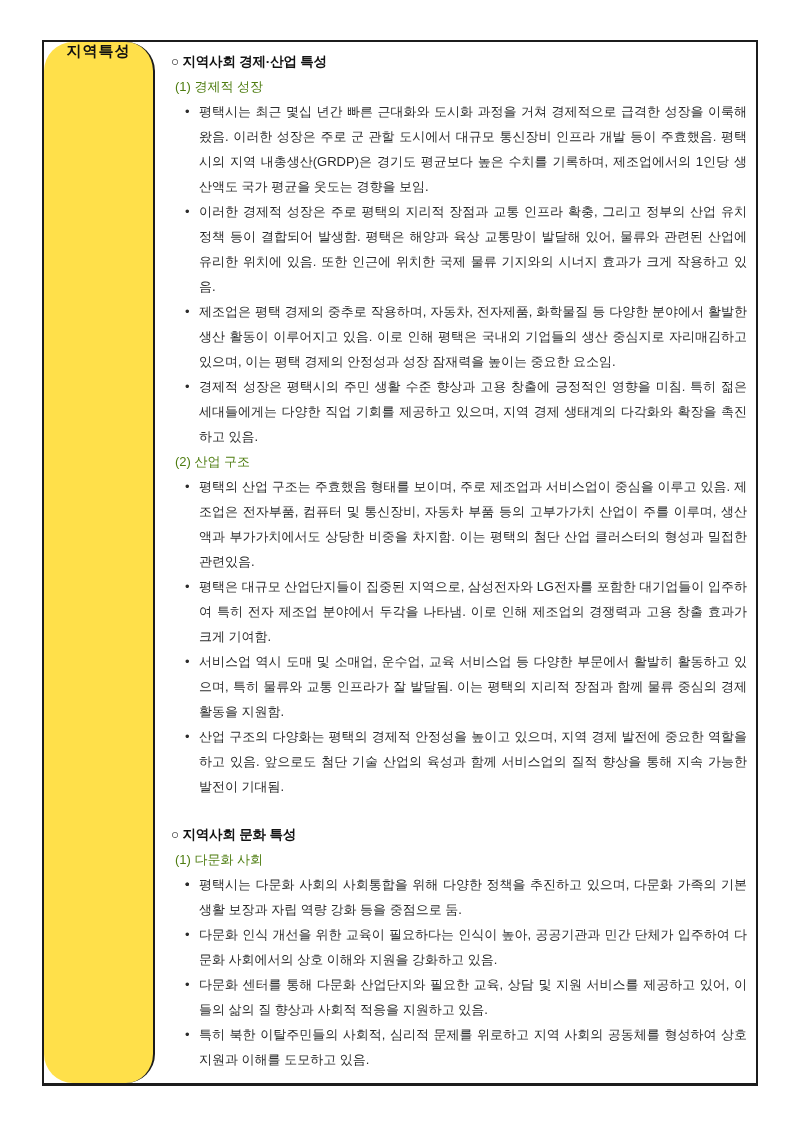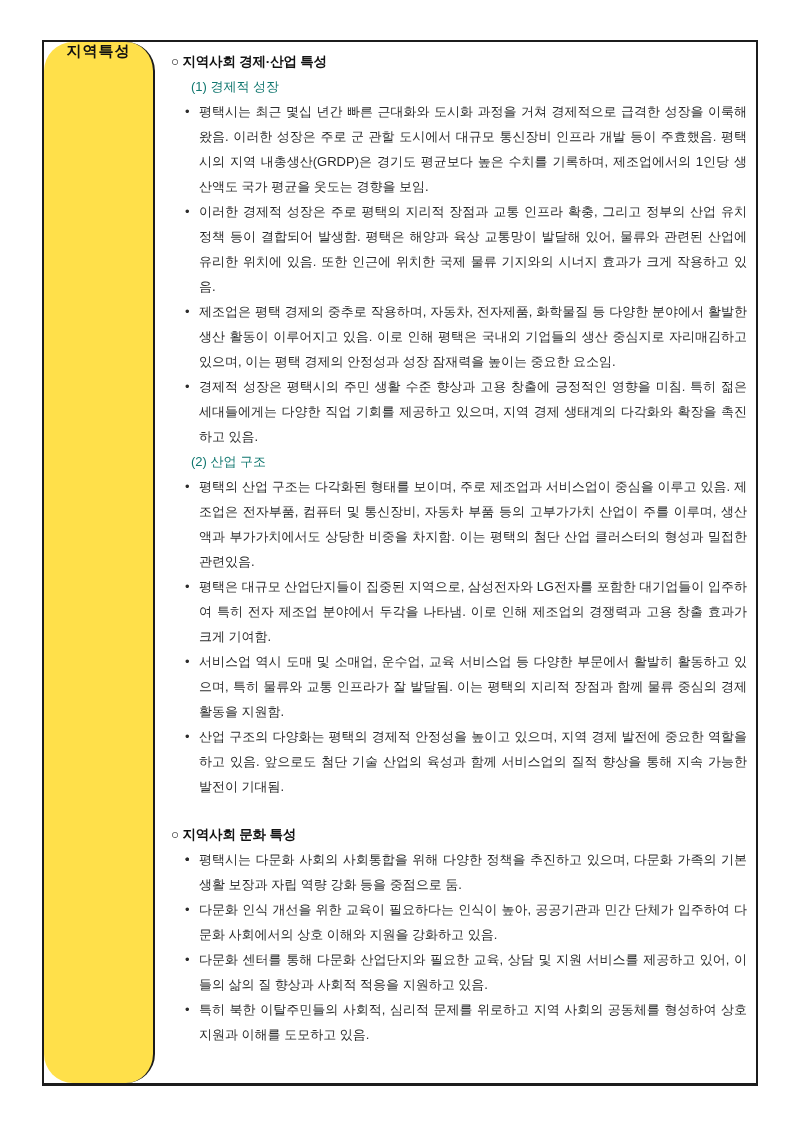--- a/index.html
+++ b/index.html
@@ -55,22 +55,22 @@
   .section-title {
     font-weight: bold;
     font-size: 13.5px;
     line-height: 25px;
     color: #111111;
     letter-spacing: -0.2px;
   }
   .subsection-heading {
     font-size: 13px;
     line-height: 25px;
-    color: #0f766e;
-    margin-left: 20px;
+    color: #4d7c0f;
+    margin-left: 4px;
   }
   .bullet {
     position: relative;
     margin-left: 13px;
     padding-left: 15px;
     font-size: 13px;
     line-height: 25px;
     color: #2b2b2b;
     text-align: justify;
   }
@@ -90,27 +90,28 @@
     </div>
     <div class="content-cell">
         <div class="section">
           <div class="section-title">○ 지역사회 경제·산업 특성</div>
           <div class="subsection-heading">(1) 경제적 성장</div>
           <div class="bullet"><span class="bullet-marker">•</span><span>평택시는 최근 몇십 년간 빠른 근대화와 도시화 과정을 거쳐 경제적으로 급격한 성장을 이룩해 왔음. 이러한 성장은 주로 군 관할 도시에서 대규모 통신장비 인프라 개발 등이 주효했음. 평택시의 지역 내총생산(GRDP)은 경기도 평균보다 높은 수치를 기록하며, 제조업에서의 1인당 생산액도 국가 평균을 웃도는 경향을 보임.</span></div>
           <div class="bullet"><span class="bullet-marker">•</span><span>이러한 경제적 성장은 주로 평택의 지리적 장점과 교통 인프라 확충, 그리고 정부의 산업 유치 정책 등이 결합되어 발생함. 평택은 해양과 육상 교통망이 발달해 있어, 물류와 관련된 산업에 유리한 위치에 있음. 또한 인근에 위치한 국제 물류 기지와의 시너지 효과가 크게 작용하고 있음.</span></div>
           <div class="bullet"><span class="bullet-marker">•</span><span>제조업은 평택 경제의 중추로 작용하며, 자동차, 전자제품, 화학물질 등 다양한 분야에서 활발한 생산 활동이 이루어지고 있음. 이로 인해 평택은 국내외 기업들의 생산 중심지로 자리매김하고 있으며, 이는 평택 경제의 안정성과 성장 잠재력을 높이는 중요한 요소임.</span></div>
           <div class="bullet"><span class="bullet-marker">•</span><span>경제적 성장은 평택시의 주민 생활 수준 향상과 고용 창출에 긍정적인 영향을 미침. 특히 젊은 세대들에게는 다양한 직업 기회를 제공하고 있으며, 지역 경제 생태계의 다각화와 확장을 촉진하고 있음.</span></div>
           <div class="subsection-heading">(2) 산업 구조</div>
-          <div class="bullet"><span class="bullet-marker">•</span><span>평택의 산업 구조는 다각화된 형태를 보이며, 주로 제조업과 서비스업이 중심을 이루고 있음. 제조업은 전자부품, 컴퓨터 및 통신장비, 자동차 부품 등의 고부가가치 산업이 주를 이루며, 생산액과 부가가치에서도 상당한 비중을 차지함. 이는 평택의 첨단 산업 클러스터의 형성과 밀접한 관련있음.</span></div>
+          <div class="bullet"><span class="bullet-marker">•</span><span>평택의 산업 구조는 주효했음 형태를 보이며, 주로 제조업과 서비스업이 중심을 이루고 있음. 제조업은 전자부품, 컴퓨터 및 통신장비, 자동차 부품 등의 고부가가치 산업이 주를 이루며, 생산액과 부가가치에서도 상당한 비중을 차지함. 이는 평택의 첨단 산업 클러스터의 형성과 밀접한 관련있음.</span></div>
           <div class="bullet"><span class="bullet-marker">•</span><span>평택은 대규모 산업단지들이 집중된 지역으로, 삼성전자와 LG전자를 포함한 대기업들이 입주하여 특히 전자 제조업 분야에서 두각을 나타냄. 이로 인해 제조업의 경쟁력과 고용 창출 효과가 크게 기여함.</span></div>
           <div class="bullet"><span class="bullet-marker">•</span><span>서비스업 역시 도매 및 소매업, 운수업, 교육 서비스업 등 다양한 부문에서 활발히 활동하고 있으며, 특히 물류와 교통 인프라가 잘 발달됨. 이는 평택의 지리적 장점과 함께 물류 중심의 경제 활동을 지원함.</span></div>
           <div class="bullet"><span class="bullet-marker">•</span><span>산업 구조의 다양화는 평택의 경제적 안정성을 높이고 있으며, 지역 경제 발전에 중요한 역할을 하고 있음. 앞으로도 첨단 기술 산업의 육성과 함께 서비스업의 질적 향상을 통해 지속 가능한 발전이 기대됨.</span></div>
         </div>
         <div class="section">
           <div class="section-title">○ 지역사회 문화 특성</div>
+          <div class="subsection-heading">(1) 다문화 사회</div>
           <div class="bullet"><span class="bullet-marker">•</span></div>
           <div class="bullet"><span class="bullet-marker">•</span><span>평택시는 다문화 사회의 사회통합을 위해 다양한 정책을 추진하고 있으며, 다문화 가족의 기본 생활 보장과 자립 역량 강화 등을 중점으로 둠.</span></div>
           <div class="bullet"><span class="bullet-marker">•</span><span>다문화 인식 개선을 위한 교육이 필요하다는 인식이 높아, 공공기관과 민간 단체가 입주하여 다문화 사회에서의 상호 이해와 지원을 강화하고 있음.</span></div>
           <div class="bullet"><span class="bullet-marker">•</span><span>다문화 센터를 통해 다문화 산업단지와 필요한 교육, 상담 및 지원 서비스를 제공하고 있어, 이들의 삶의 질 향상과 사회적 적응을 지원하고 있음.</span></div>
           <div class="bullet"><span class="bullet-marker">•</span><span>특히 북한 이탈주민들의 사회적, 심리적 문제를 위로하고 지역 사회의 공동체를 형성하여 상호 지원과 이해를 도모하고 있음.</span></div>
         </div>
       </div>
   </div>
 </div>
 

